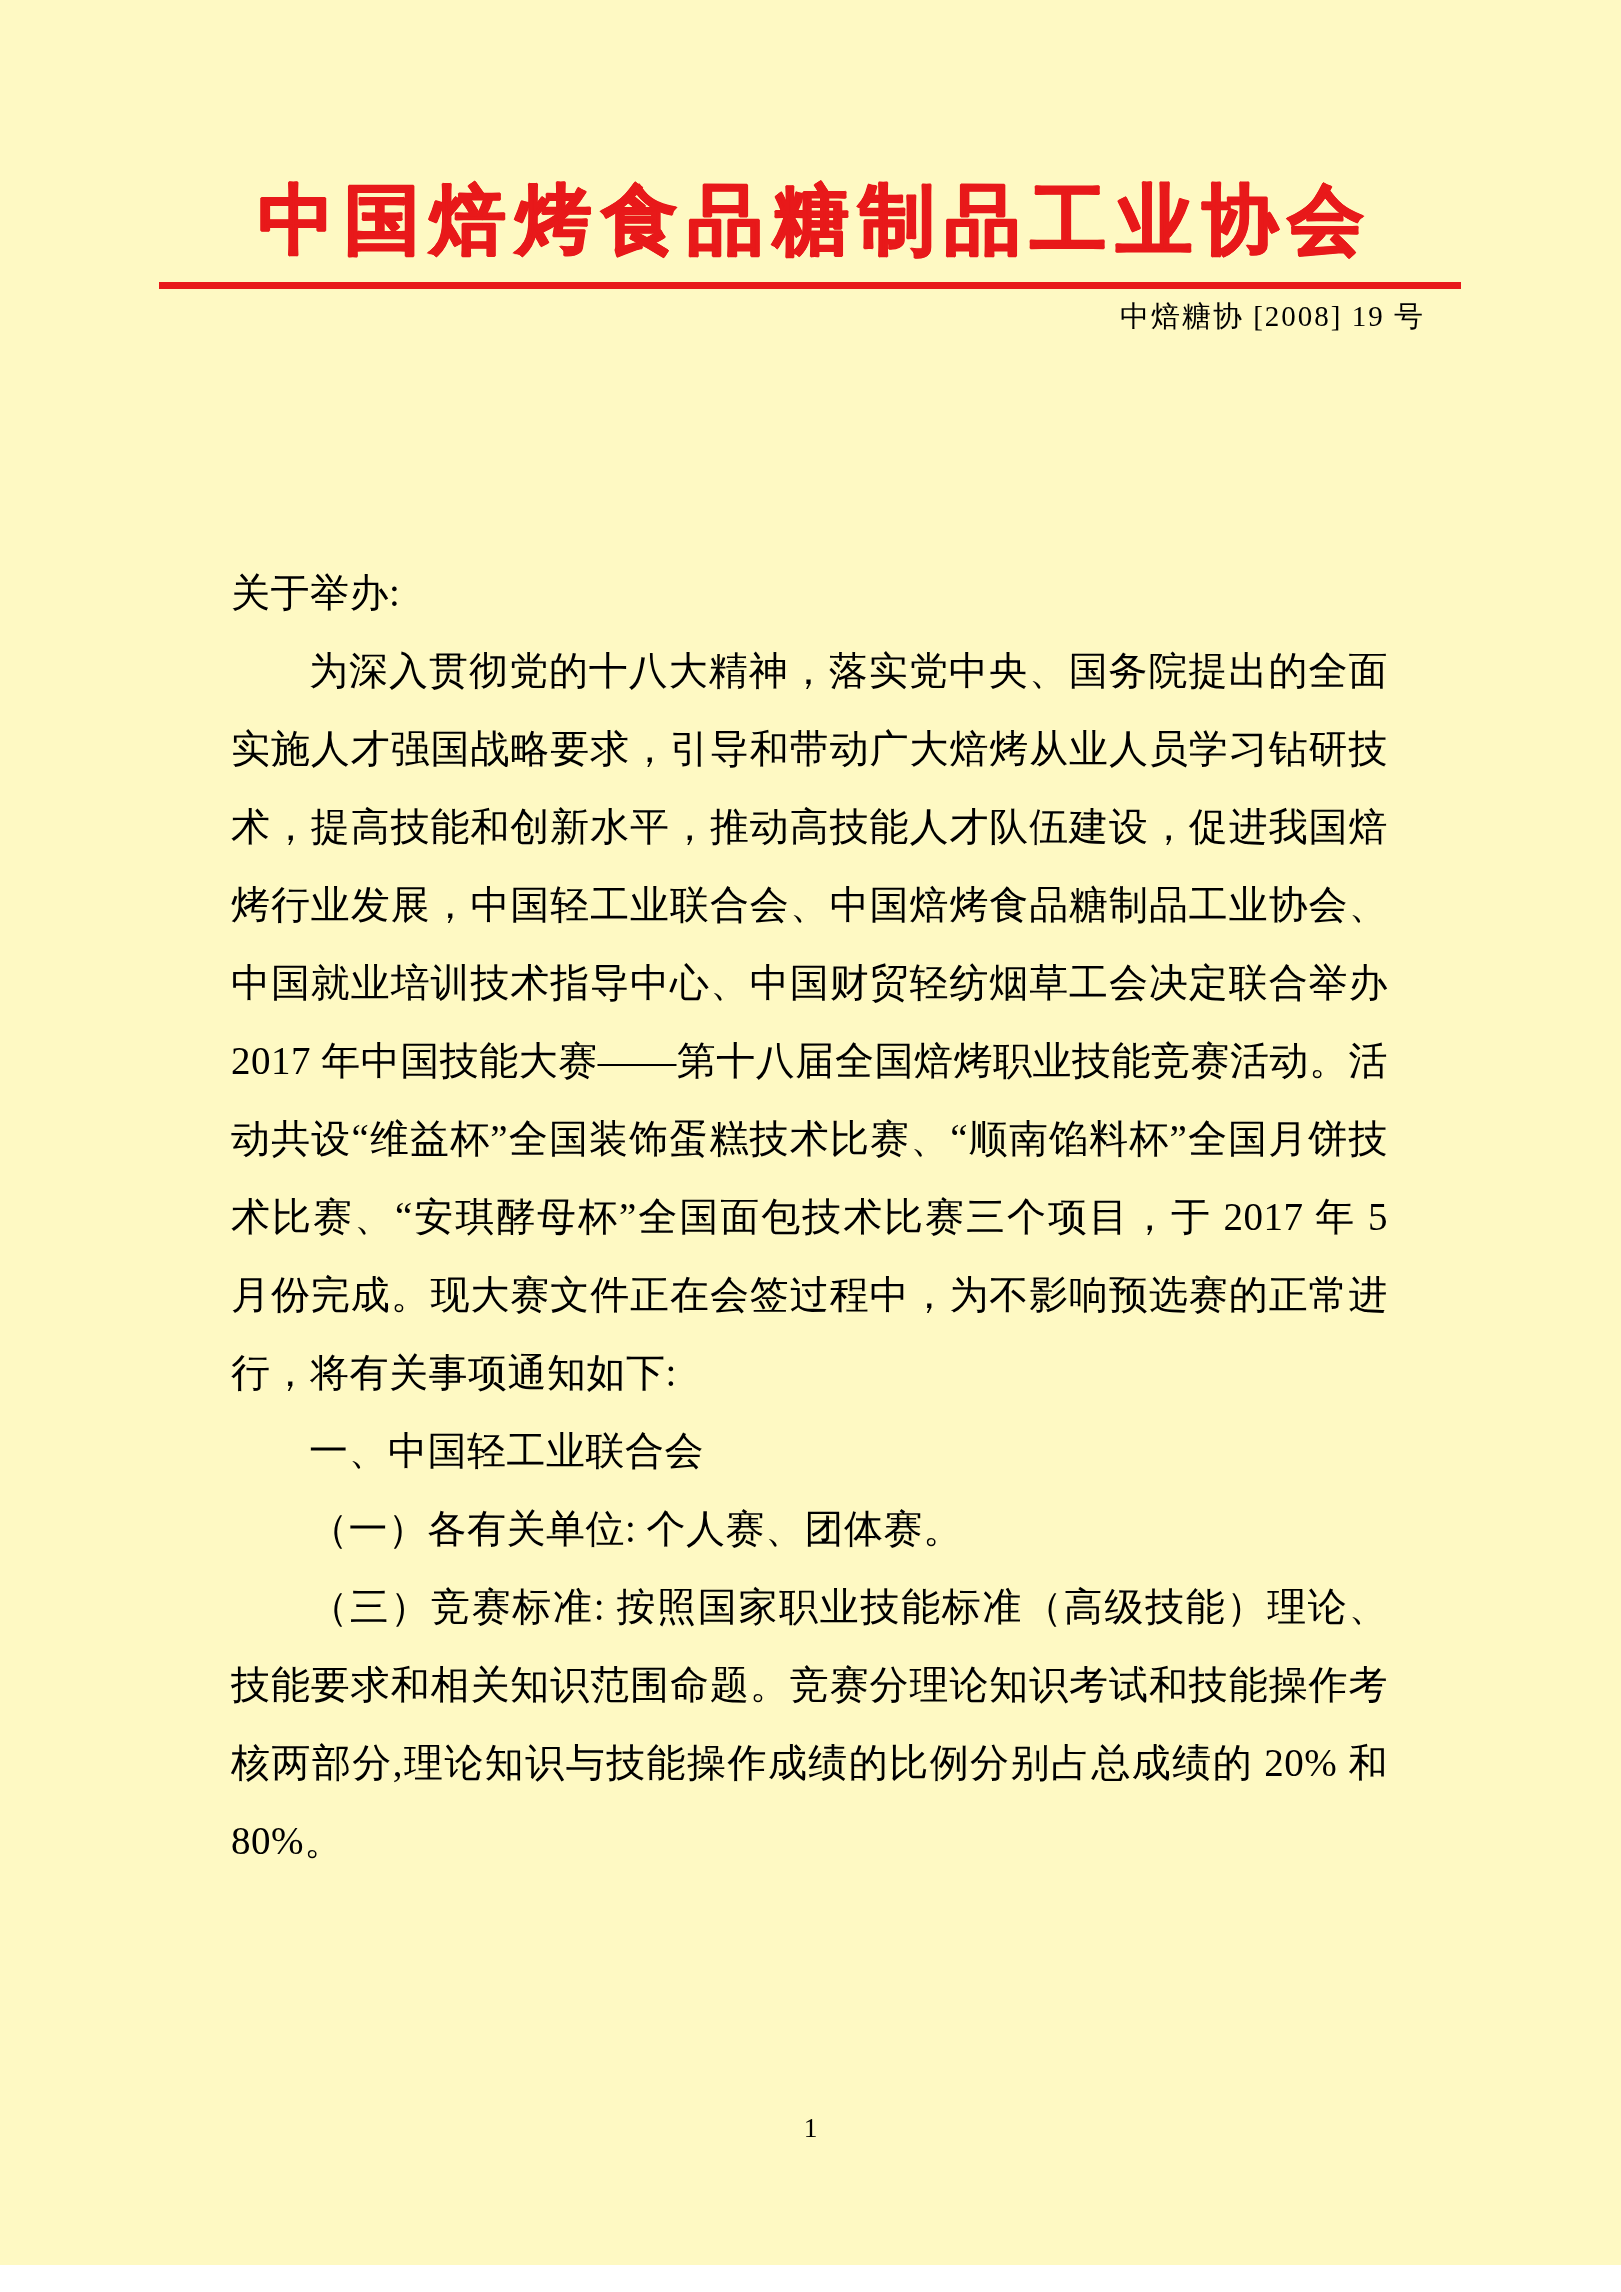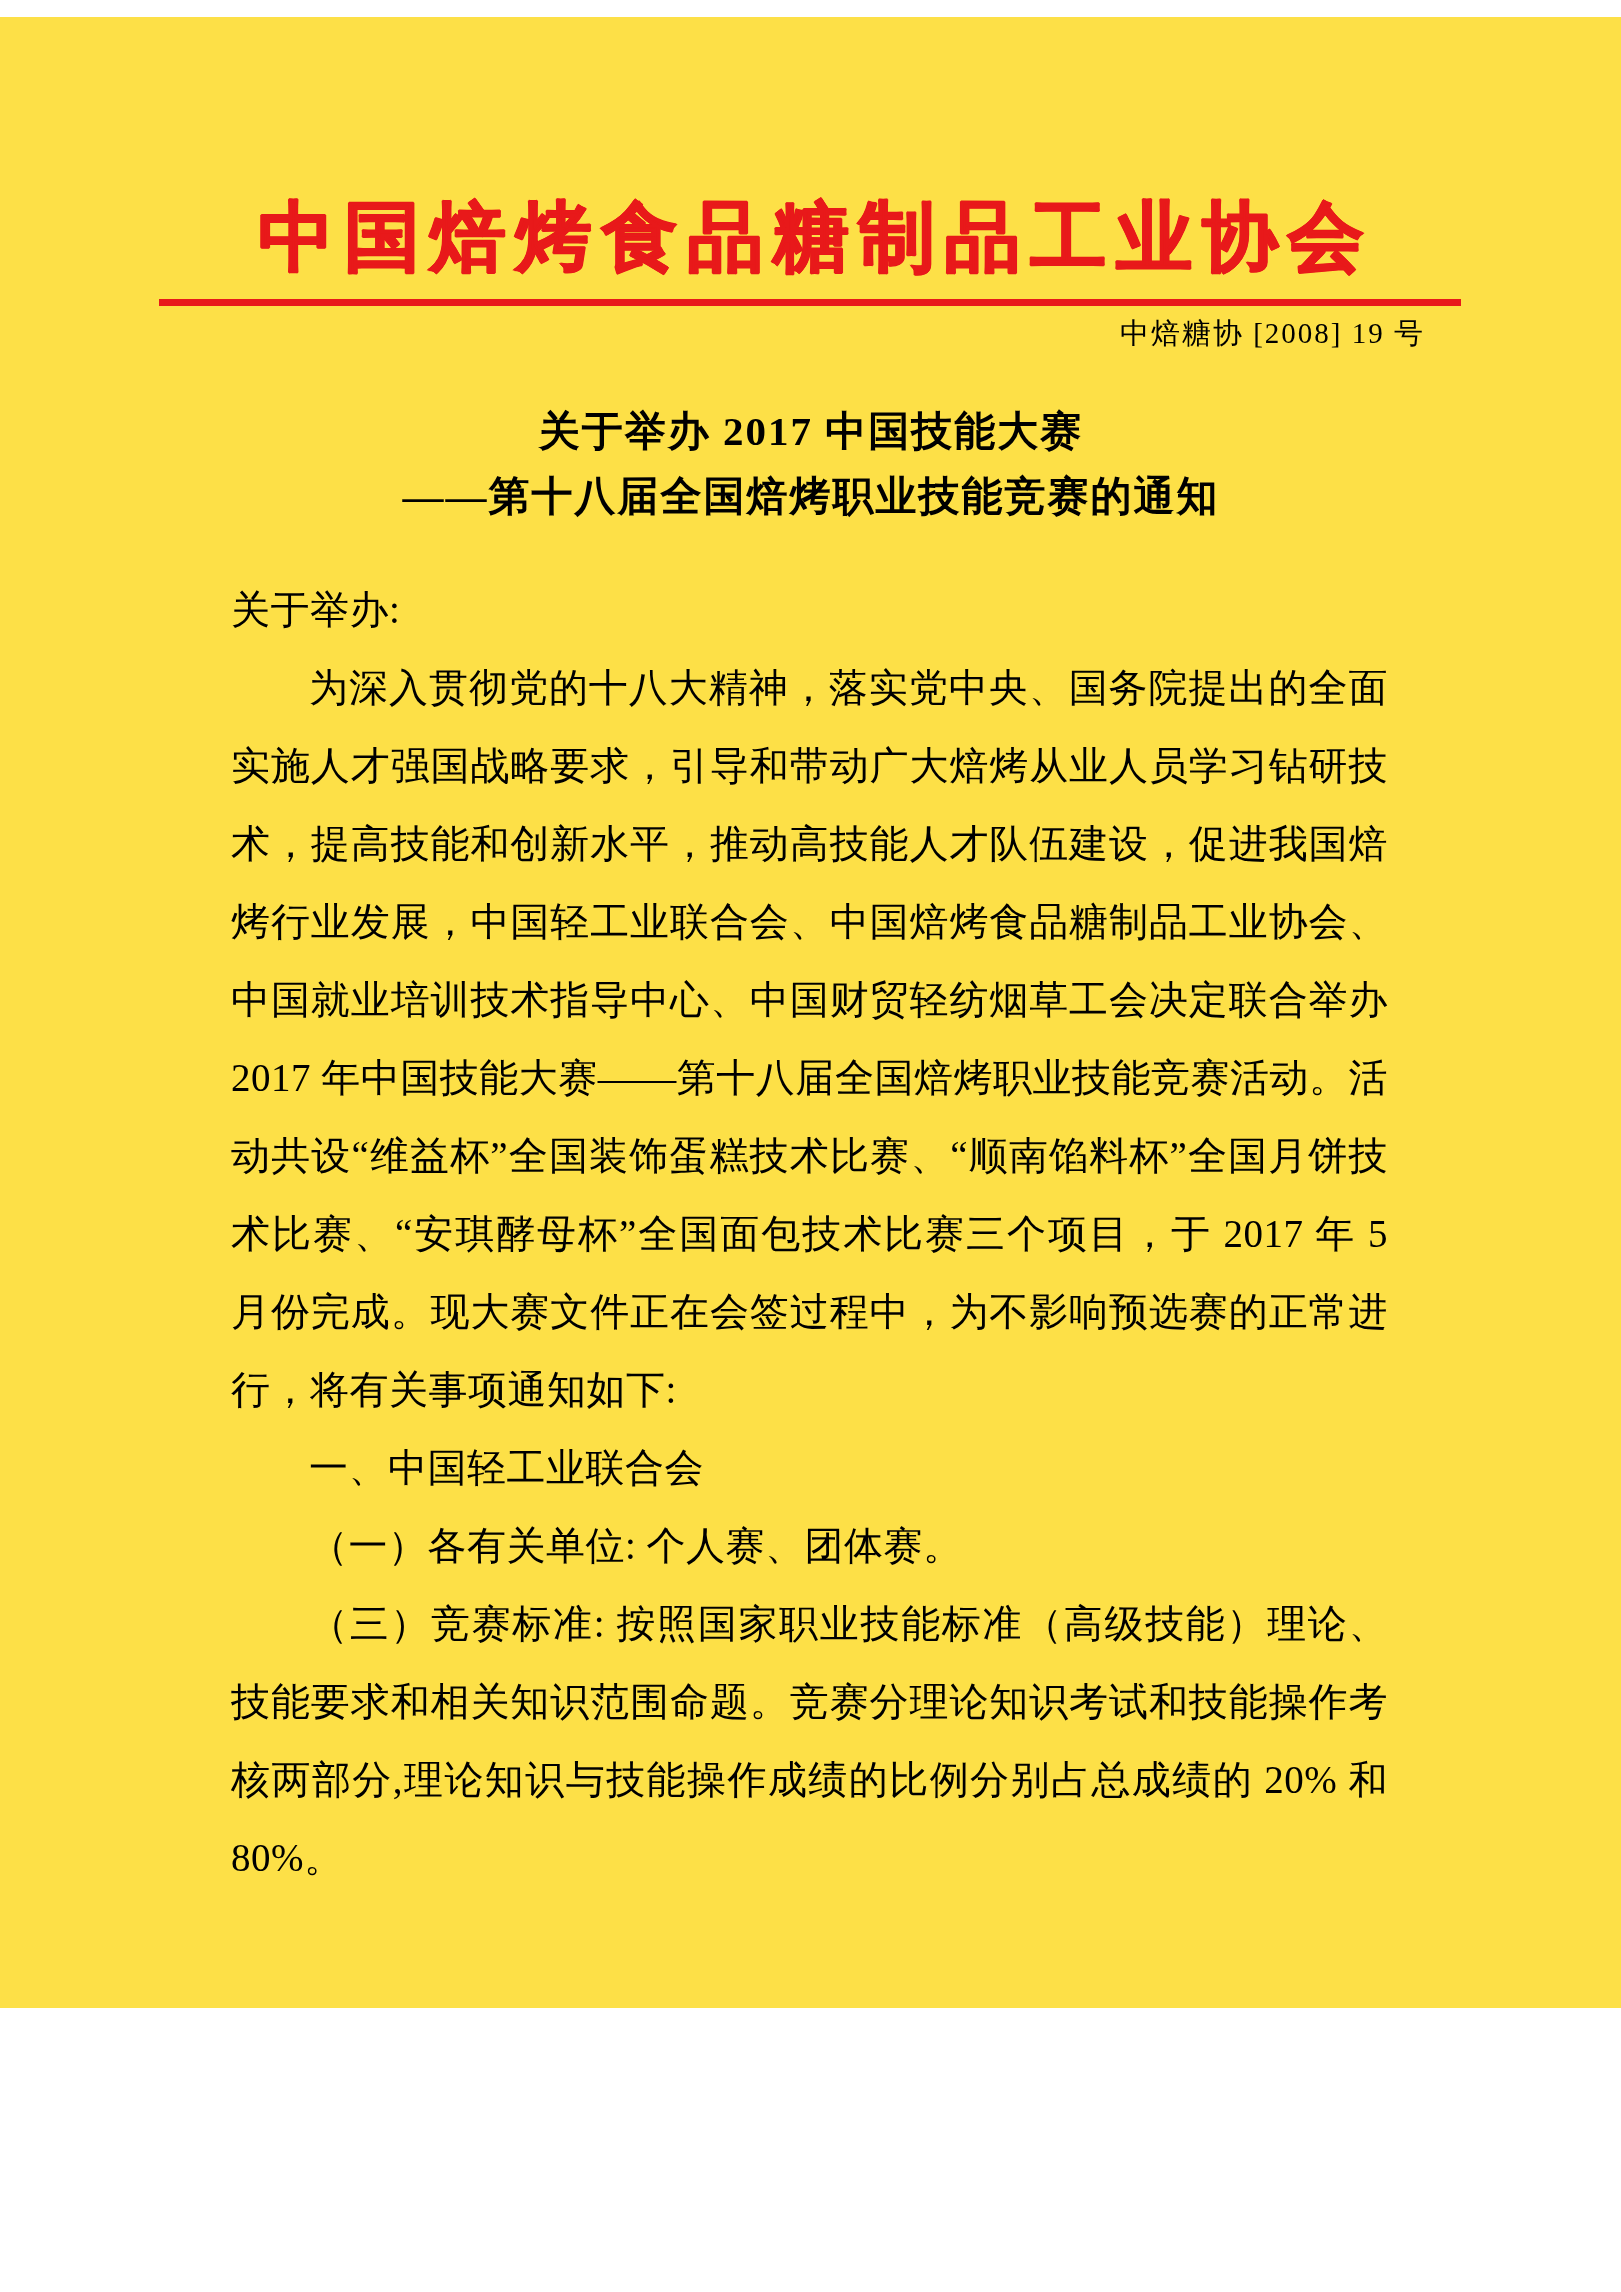--- a/index.html
+++ b/index.html
@@ -7,23 +7,23 @@
     padding: 0;
     background: #ffffff;
   }
   body {
     font-family: "Liberation Serif", "DejaVu Serif", serif;
     color: #000000;
   }
   #page {
     position: relative;
     width: 1621px;
-    height: 1991px;
-    margin: 17px auto;
-    background: #fde047;
+    height: 2265px;
+    margin: 0 auto;
+    background: #fef9c3;
     overflow: hidden;
     box-sizing: border-box;
   }
 
   
   .letterhead {
     position: absolute;
     left: 159px;
     top: 173px;
     width: 1304px;
@@ -116,24 +116,20 @@
 
 <div id="page">
 
   <div class="letterhead">
     <div class="letterhead-title">中国焙烤食品糖制品工业协会</div>
   </div>
   <div class="letterhead-rule"></div>
 
   <div class="doc-number">中焙糖协 [2008] 19 号</div>
 
-  <div class="doc-title">
-    <div class="doc-title-line">关于举办 2017 中国技能大赛</div>
-    <div class="doc-title-line">——第十八届全国焙烤职业技能竞赛的通知</div>
-  </div>
 
   <div class="body-block">
     <p class="para salutation">关于举办:</p>
     <p class="para indent">为深入贯彻党的十八大精神，落实党中央、国务院提出的全面实施人才强国战略要求，引导和带动广大焙烤从业人员学习钻研技术，提高技能和创新水平，推动高技能人才队伍建设，促进我国焙烤行业发展，中国轻工业联合会、中国焙烤食品糖制品工业协会、中国就业培训技术指导中心、中国财贸轻纺烟草工会决定联合举办 2017 年中国技能大赛——第十八届全国焙烤职业技能竞赛活动。活动共设“维益杯”全国装饰蛋糕技术比赛、“顺南馅料杯”全国月饼技术比赛、“安琪酵母杯”全国面包技术比赛三个项目，于 2017 年 5 月份完成。现大赛文件正在会签过程中，为不影响预选赛的正常进行，将有关事项通知如下:</p>
     <p class="para indent">一、中国轻工业联合会</p>
     <p class="para indent">（一）各有关单位: 个人赛、团体赛。</p>
     <p class="para indent">（三）竞赛标准: 按照国家职业技能标准（高级技能）理论、技能要求和相关知识范围命题。竞赛分理论知识考试和技能操作考核两部分,理论知识与技能操作成绩的比例分别占总成绩的 20% 和 80%。</p>
   </div>
 
   <div class="page-number">1</div>

